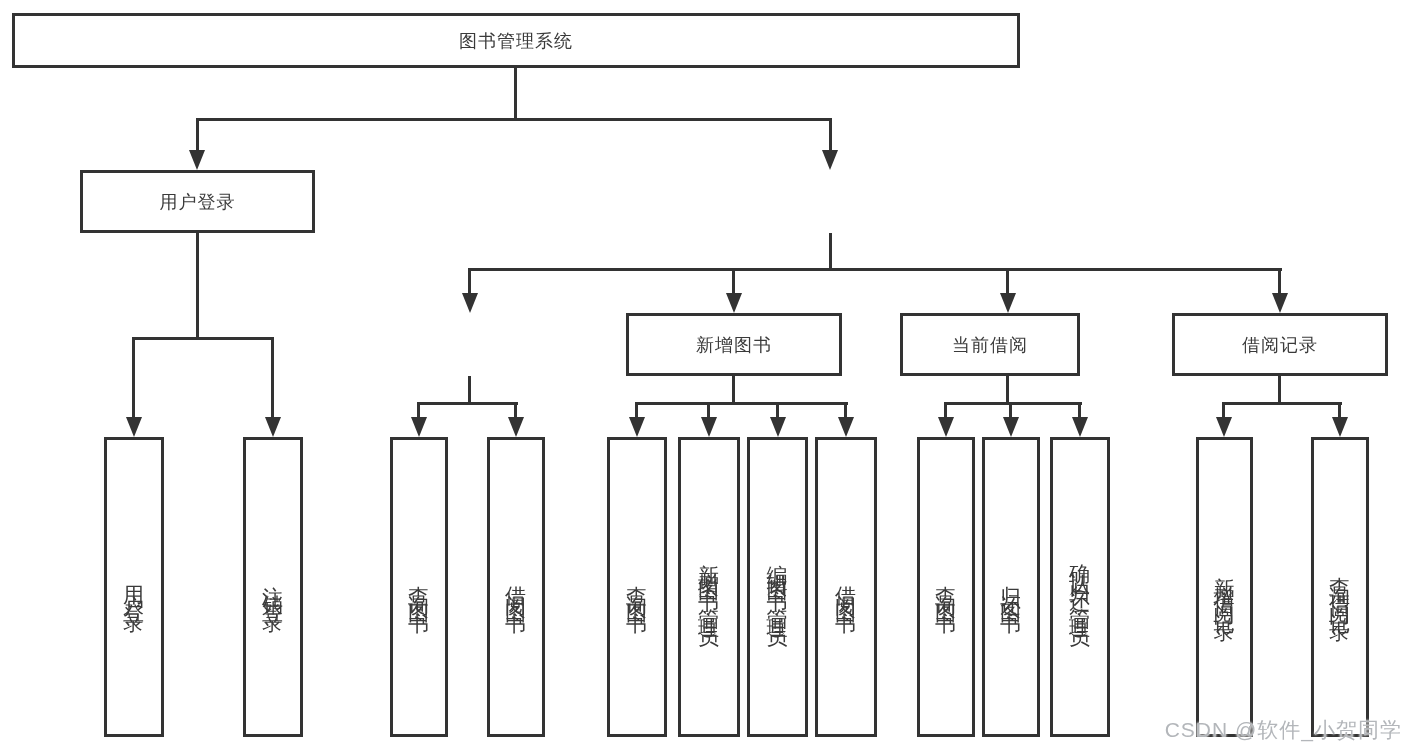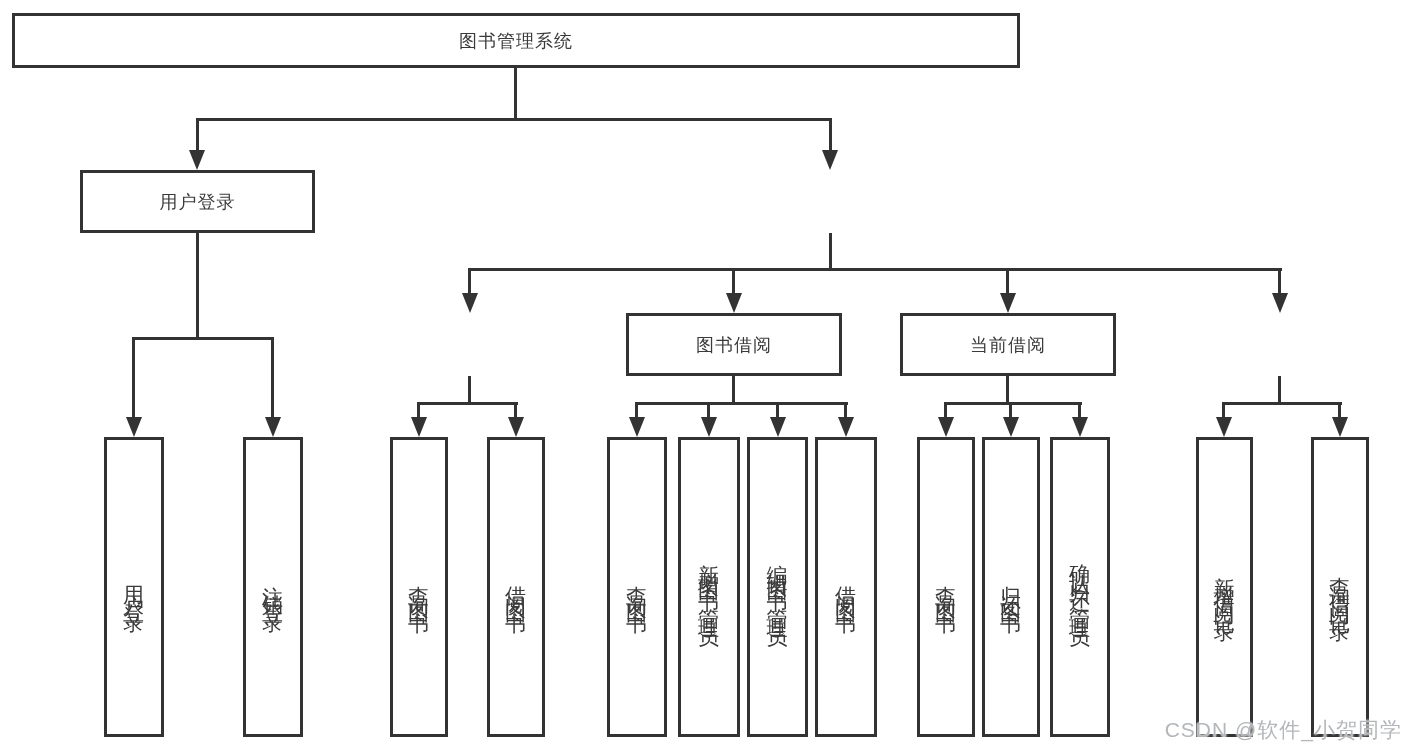--- a/index.html
+++ b/index.html
@@ -86,24 +86,27 @@
   <div class="vline" style="left:468px; top:268px; height:29px;"></div>
   <div class="arrow" style="left:462px; top:293px;"></div>
   <div class="vline" style="left:732px; top:268px; height:29px;"></div>
   <div class="arrow" style="left:726px; top:293px;"></div>
   <div class="vline" style="left:1006px; top:268px; height:29px;"></div>
   <div class="arrow" style="left:1000px; top:293px;"></div>
   <div class="vline" style="left:1278px; top:268px; height:29px;"></div>
   <div class="arrow" style="left:1272px; top:293px;"></div>
 
   <div class="node h" style="left:626px; top:313px; width:216px; height:63px;">
-    <span>图书借阅</span>
+    <span>新增图书</span>
   </div>
-  <div class="node h" style="left:900px; top:313px; width:216px; height:63px;">
+  <div class="node h" style="left:900px; top:313px; width:180px; height:63px;">
     <span>当前借阅</span>
+  </div>
+  <div class="node h" style="left:1172px; top:313px; width:216px; height:63px;">
+    <span>借阅记录</span>
   </div>
 
   <div class="vline" style="left:468px; top:376px; height:28px;"></div>
   <div class="hline" style="left:417px; top:402px; width:101px;"></div>
   <div class="vline" style="left:417px; top:402px; height:19px;"></div>
   <div class="arrow" style="left:411px; top:417px;"></div>
   <div class="vline" style="left:514px; top:402px; height:19px;"></div>
   <div class="arrow" style="left:508px; top:417px;"></div>
 
   <div class="vline" style="left:732px; top:376px; height:28px;"></div>

